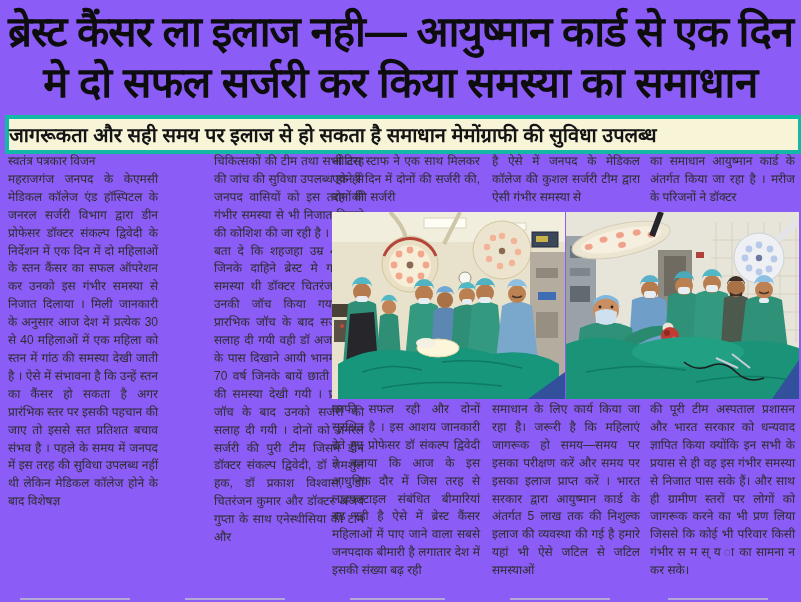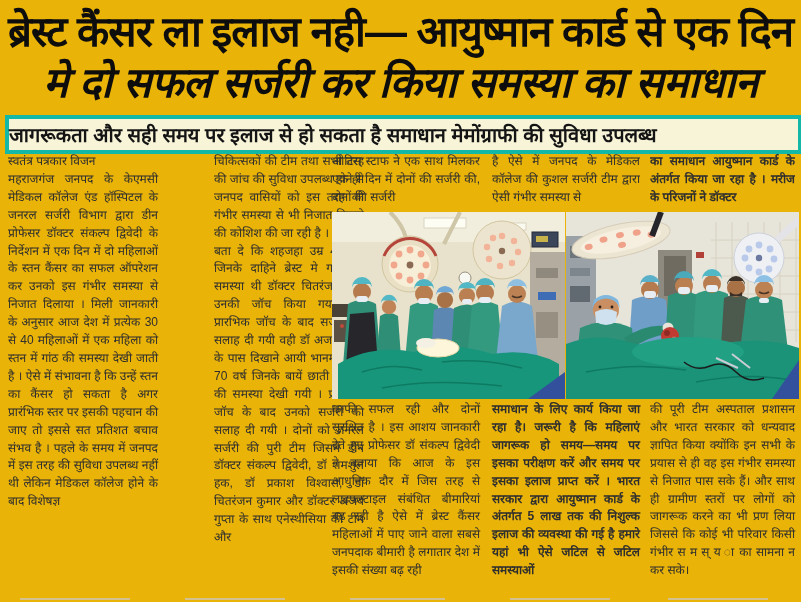--- a/index.html
+++ b/index.html
@@ -1,46 +1,46 @@
 <!DOCTYPE html>
 <html lang="hi"><head>
 <meta charset="utf-8">
 <style>
   html,body{margin:0;padding:0;background:#ffffff;}
   .page{
-    position:relative;width:801px;height:602px;background:#eab308;
+    position:relative;width:801px;height:602px;background:#8b5cf6;
     overflow:hidden;font-family:"Liberation Sans",sans-serif;color:#222;
   }
   
   .headline{
     position:absolute;left:0;top:6px;width:801px;text-align:center;
     font-weight:900;color:#0d0d0d;letter-spacing:-1px;line-height:51px;
     font-size:42px;white-space:nowrap;
   }
-  .headline .hl2{letter-spacing:-0.5px;font-style:italic;}
+  .headline .hl2{letter-spacing:-0.5px;}
   
   .subbar{
     position:absolute;left:5px;top:115px;width:789px;height:31px;
     background:#f8f4d8;border:4px solid #14b8a6;
     display:flex;align-items:center;justify-content:flex-start;
     font-size:20px;font-weight:700;color:#141414;white-space:nowrap;
   }
   
   .col{
     position:absolute;font-size:12px;line-height:17.9px;color:#2e2e2e;
     text-align:justify;text-justify:inter-word;
   }
   .byline{font-weight:400;text-align:left;}
   .c1{left:8px;  top:153px;width:150px;height:446px;}
   .c2{left:170px;top:153px;width:150px;height:446px;margin-left:44px;}
   .c3t{left:332px;top:153px;width:148px;height:56px;overflow:hidden;}
   .c4t{left:492px;top:153px;width:148px;height:56px;overflow:hidden;}
-  .c5t{left:650px;top:153px;width:145px;height:56px;overflow:hidden;font-weight:bold;}
+  .c5t{left:650px;top:153px;width:145px;height:56px;overflow:hidden;}
   .c3b{left:332px;top:401px;width:148px;height:196px;}
-  .c4b{left:492px;top:401px;width:148px;height:196px;font-weight:bold;}
+  .c4b{left:492px;top:401px;width:148px;height:196px;}
   .c5b{left:650px;top:401px;width:145px;height:196px;}
   
   .photo{position:absolute;top:212px;width:233px;height:187px;overflow:hidden;background:#e8e1cb;}
   .photoL{left:332px;}
   .photoR{left:566px;}
   .photo svg{display:block;}
   
   .cut{position:absolute;top:598px;height:2px;background:#c9c9c9;opacity:.7;}
 </style>
 </head>

